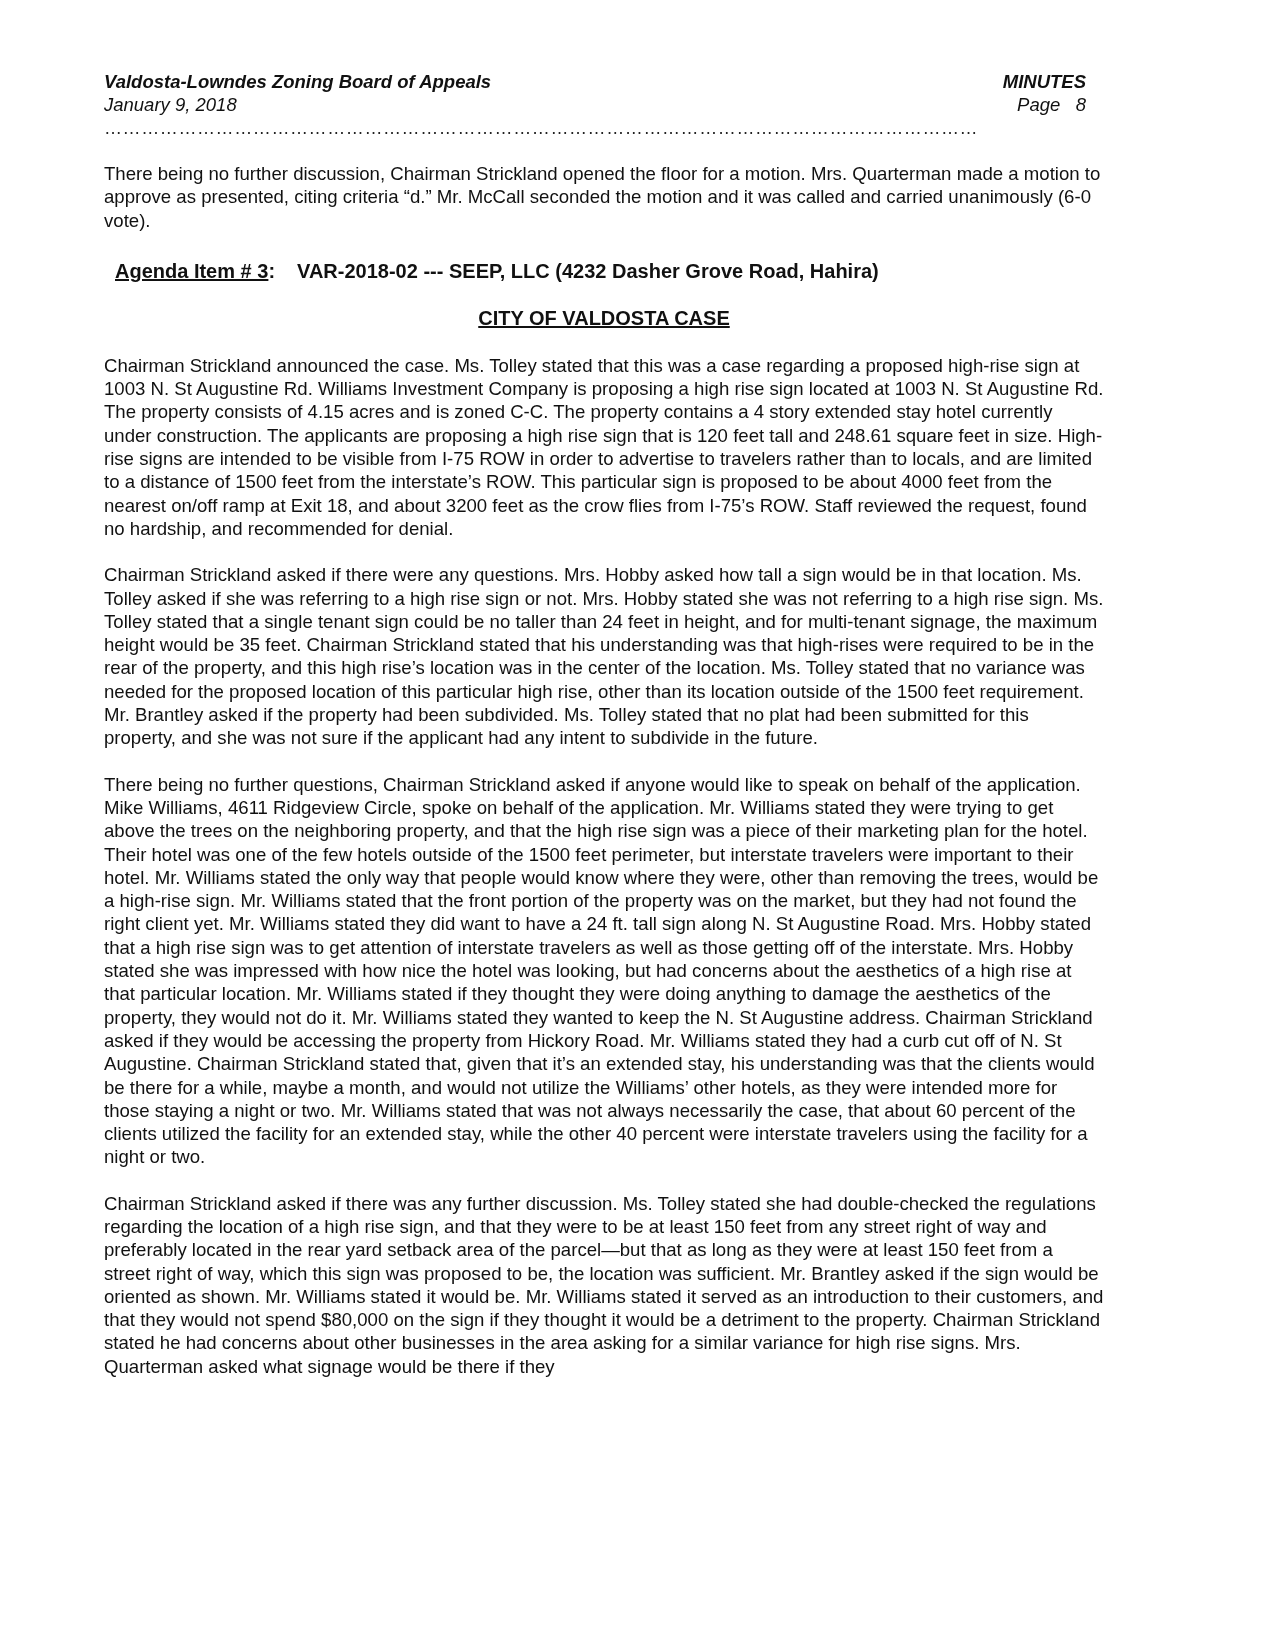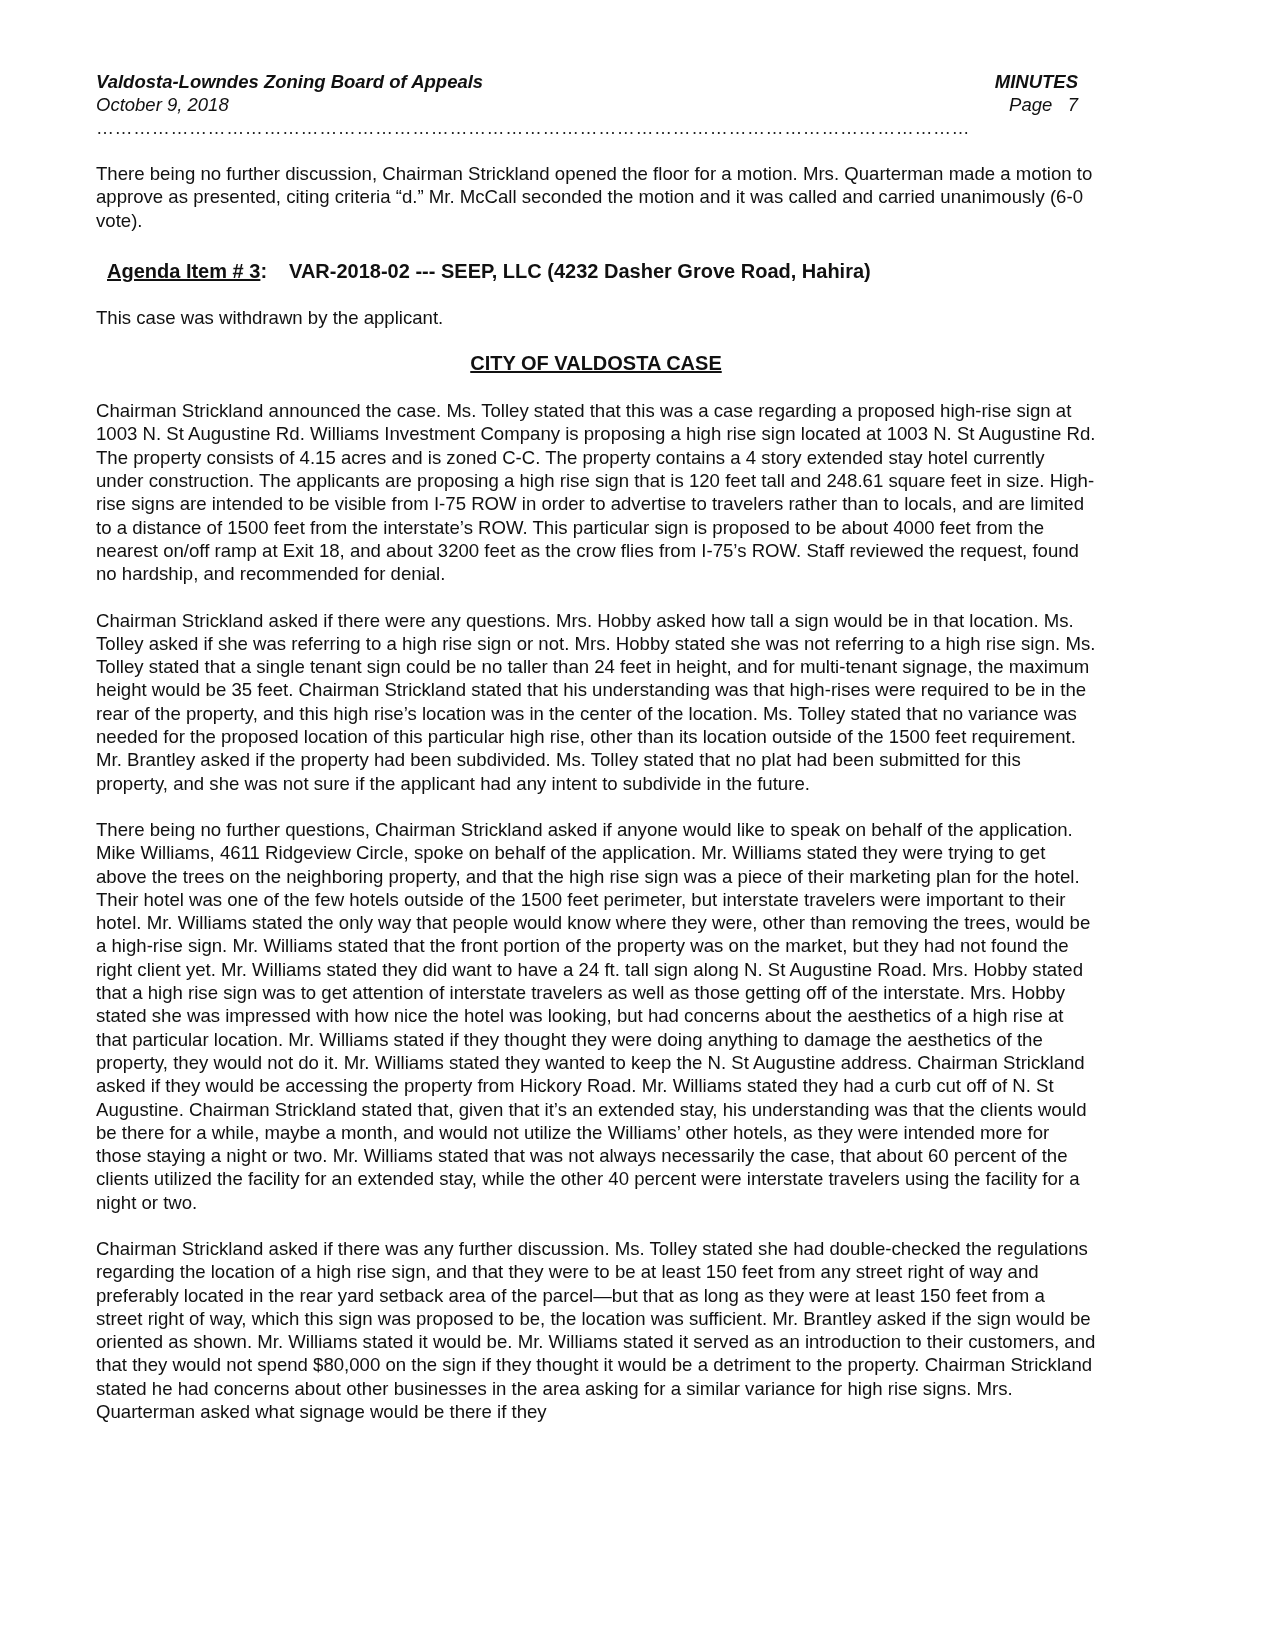--- a/index.html
+++ b/index.html
@@ -10,21 +10,21 @@
     body {
       width: 1275px;
       height: 1651px;
       position: relative;
       overflow: hidden;
       font-family: "Liberation Sans", "DejaVu Sans", sans-serif;
       color: #111111;
     }
     .page {
       position: absolute;
-      left: 96px;
+      left: 104px;
       top: 70px;
       width: 1000px;
     }
     .header {
       display: flex;
       justify-content: space-between;
       align-items: flex-start;
       font-style: italic;
       font-size: 18.5px;
       line-height: 23px;
@@ -84,36 +84,35 @@
     }
   </style>
 </head>
 <body>
 
 <div class="page">
 
   <div class="header">
     <div class="left">
       <span class="bold">Valdosta-Lowndes Zoning Board of Appeals</span>
-      <span>October 9, 2018</span>
+      <span>January 9, 2018</span>
     </div>
     <div class="right">
       <span class="bold">MINUTES</span>
-      <span style="white-space:pre;">Page   7</span>
+      <span style="white-space:pre;">Page   8</span>
     </div>
   </div>
   <div class="dots">……………………………………………………………………………………………………………………………</div>
 
   <p class="body-text p1" style="margin-top:24px;">There being no further discussion, Chairman Strickland opened the floor for a motion.  Mrs. Quarterman made a motion to approve as presented, citing criteria “d.”  Mr. McCall seconded the motion and it was called and carried unanimously (6-0 vote).</p>
 
   <p class="agenda" style="margin-top:26px;">
     <span class="label">Agenda Item  # 3</span><span>:</span><span class="sep"></span><span>VAR-2018-02 ---  SEEP, LLC (4232 Dasher Grove Road, Hahira)</span>
   </p>
 
-  <p class="body-text" style="margin-top:22px;">This case was withdrawn by the applicant.</p>
 
   <p class="section-title" style="margin-top:20px;">CITY OF VALDOSTA CASE</p>
 
 
   <p class="body-text" style="margin-top:22px;">Chairman Strickland announced the case. Ms. Tolley stated that this was a case regarding a proposed high-rise sign at 1003 N. St Augustine Rd.  Williams Investment Company is proposing a high rise sign located at 1003 N. St Augustine Rd. The property consists of 4.15 acres and is zoned C-C. The property contains a 4 story extended stay hotel currently under construction. The applicants are proposing a high rise sign that is 120 feet tall and 248.61 square feet in size. High-rise signs are intended to be visible from I-75 ROW in order to advertise to travelers rather than to locals, and are limited to a distance of 1500 feet from the interstate’s ROW. This particular sign is proposed to be about 4000 feet from the nearest on/off ramp at Exit 18, and about 3200 feet as the crow flies from I-75’s ROW. Staff reviewed the request, found no hardship, and recommended for denial.</p>
 
   <p class="body-text" style="margin-top:23px;">Chairman Strickland asked if there were any questions. Mrs. Hobby asked how tall a sign would be in that location. Ms. Tolley asked if she was referring to a high rise sign or not. Mrs. Hobby stated she was not referring to a high rise sign. Ms. Tolley stated that a single tenant sign could be no taller than 24 feet in height, and for multi-tenant signage, the maximum height would be 35 feet.  Chairman Strickland stated that his understanding was that high-rises were required to be in the rear of the property, and this high rise’s location was in the center of the location. Ms. Tolley stated that no variance was needed for the proposed location of this particular high rise, other than its location outside of the 1500 feet requirement. Mr. Brantley asked if the property had been subdivided. Ms. Tolley stated that no plat had been submitted for this property, and she was not sure if the applicant had any intent to subdivide in the future.</p>
 
   <p class="body-text" style="margin-top:23px;">There being no further questions, Chairman Strickland asked if anyone would like to speak on behalf of the application. Mike Williams, 4611 Ridgeview Circle, spoke on behalf of the application. Mr. Williams stated they were trying to get above the trees on the neighboring property, and that the high rise sign was a piece of their marketing plan for the hotel. Their hotel was one of the few hotels outside of the 1500 feet perimeter, but interstate travelers were important to their hotel. Mr. Williams stated the only way that people would know where they were, other than removing the trees, would be a high-rise sign. Mr. Williams stated that the front portion of the property was on the market, but they had not found the right client yet. Mr. Williams stated they did want to have a 24 ft. tall sign along N. St Augustine Road. Mrs. Hobby stated that a high rise sign was to get attention of interstate travelers as well as those getting off of the interstate. Mrs. Hobby stated she was impressed with how nice the hotel was looking, but had concerns about the aesthetics of a high rise at that particular location. Mr. Williams stated if they thought they were doing anything to damage the aesthetics of the property, they would not do it. Mr. Williams stated they wanted to keep the N. St Augustine address. Chairman Strickland asked if they would be accessing the property from Hickory Road. Mr. Williams stated they had a curb cut off of N. St Augustine. Chairman Strickland stated that, given that it’s an extended stay, his understanding was that the clients would be there for a while, maybe a month, and would not utilize the Williams’ other hotels, as they were intended more for those staying a night or two. Mr. Williams stated that was not always necessarily the case, that about 60 percent of the clients utilized the facility for an extended stay, while the other 40 percent were interstate travelers using the facility for a night or two.</p>
 

